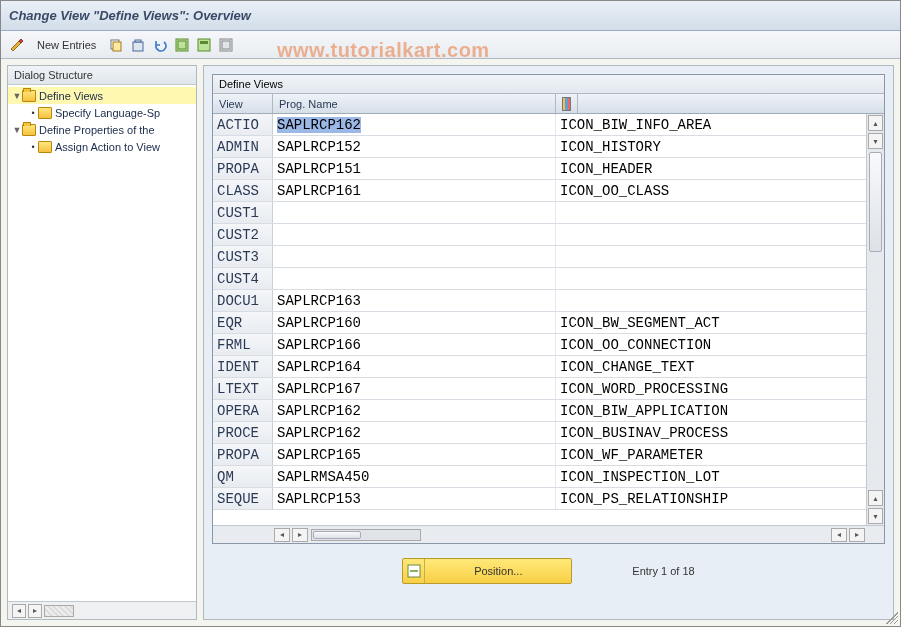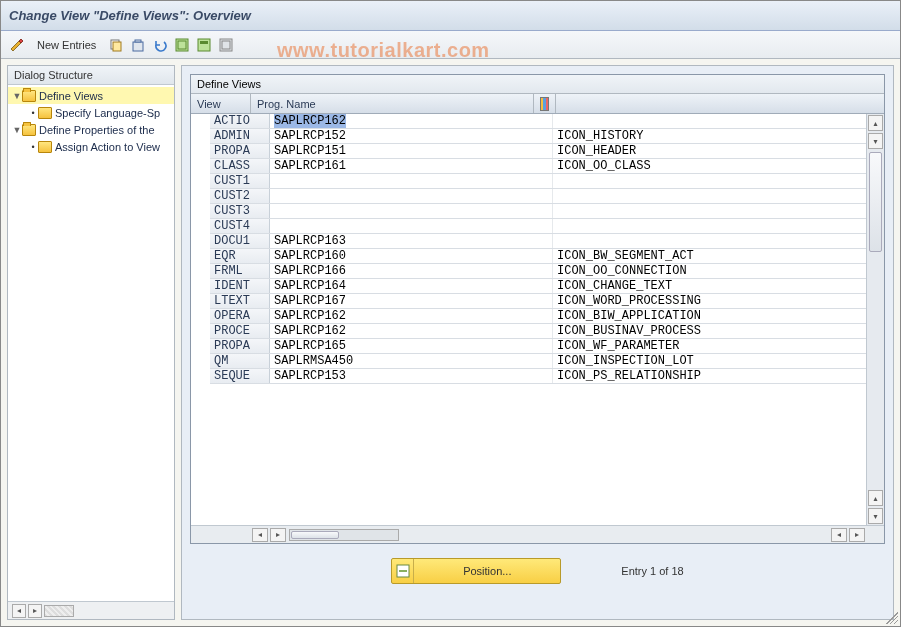--- a/index.html
+++ b/index.html
@@ -65,21 +65,21 @@
     pointer-events: none;
   }
   .body-area {
     flex: 1;
     display: flex;
     padding: 6px;
     gap: 6px;
     background: #f5f5f0;
   }
   .sidebar {
-    width: 168px;
+    width: 190px;
     background: #fff;
     border: 1px solid #b0b8c0;
     display: flex;
     flex-direction: column;
   }
   .sidebar-title {
     background: linear-gradient(to bottom,#f0f4f8,#e0e6ec);
     padding: 3px 6px;
     border-bottom: 1px solid #c0c8d0;
     font-size: 11px;
@@ -173,26 +173,25 @@
   .grid-body {
     flex:1;
     display:flex;
   }
   .rows {
     flex:1;
     overflow:hidden;
   }
   .grow {
     display:flex;
-    height: 15px;
+    height: 22px;
     border-bottom: 1px solid #d8dde3;
     align-items: center;
     font-family: "Courier New", monospace;
-    font-size: 12px;
-    margin-left: 19px;
+    font-size: 14px;
   }
   .gc-view {
     width: 60px;
     padding: 0 4px;
     background: linear-gradient(to bottom,#f4f6f9,#e8ecf1);
     border-right: 1px solid #c8d0d8;
     color: #2a3a55;
     height:100%; display:flex; align-items:center;
     font-family: "Courier New", monospace;
   }
@@ -369,20 +368,21 @@
               <span class="cfg-icon"></span>
             </div>
         </div>
         <div class="grid-body">
           <div class="rows" id="rows">
               <div class="grow">
                 <div class="gc-view">ACTIO</div>
                 <div class="gc-prog sel">
                   <span>SAPLRCP162</span>
                 </div>
+                <div class="gc-iconcol">ICON_BIW_INFO_AREA</div>
               </div>
               <div class="grow">
                 <div class="gc-view">ADMIN</div>
                 <div class="gc-prog">
                   <span>SAPLRCP152</span>
                 </div>
                 <div class="gc-iconcol">ICON_HISTORY</div>
               </div>
               <div class="grow">
                 <div class="gc-view">PROPA</div>

